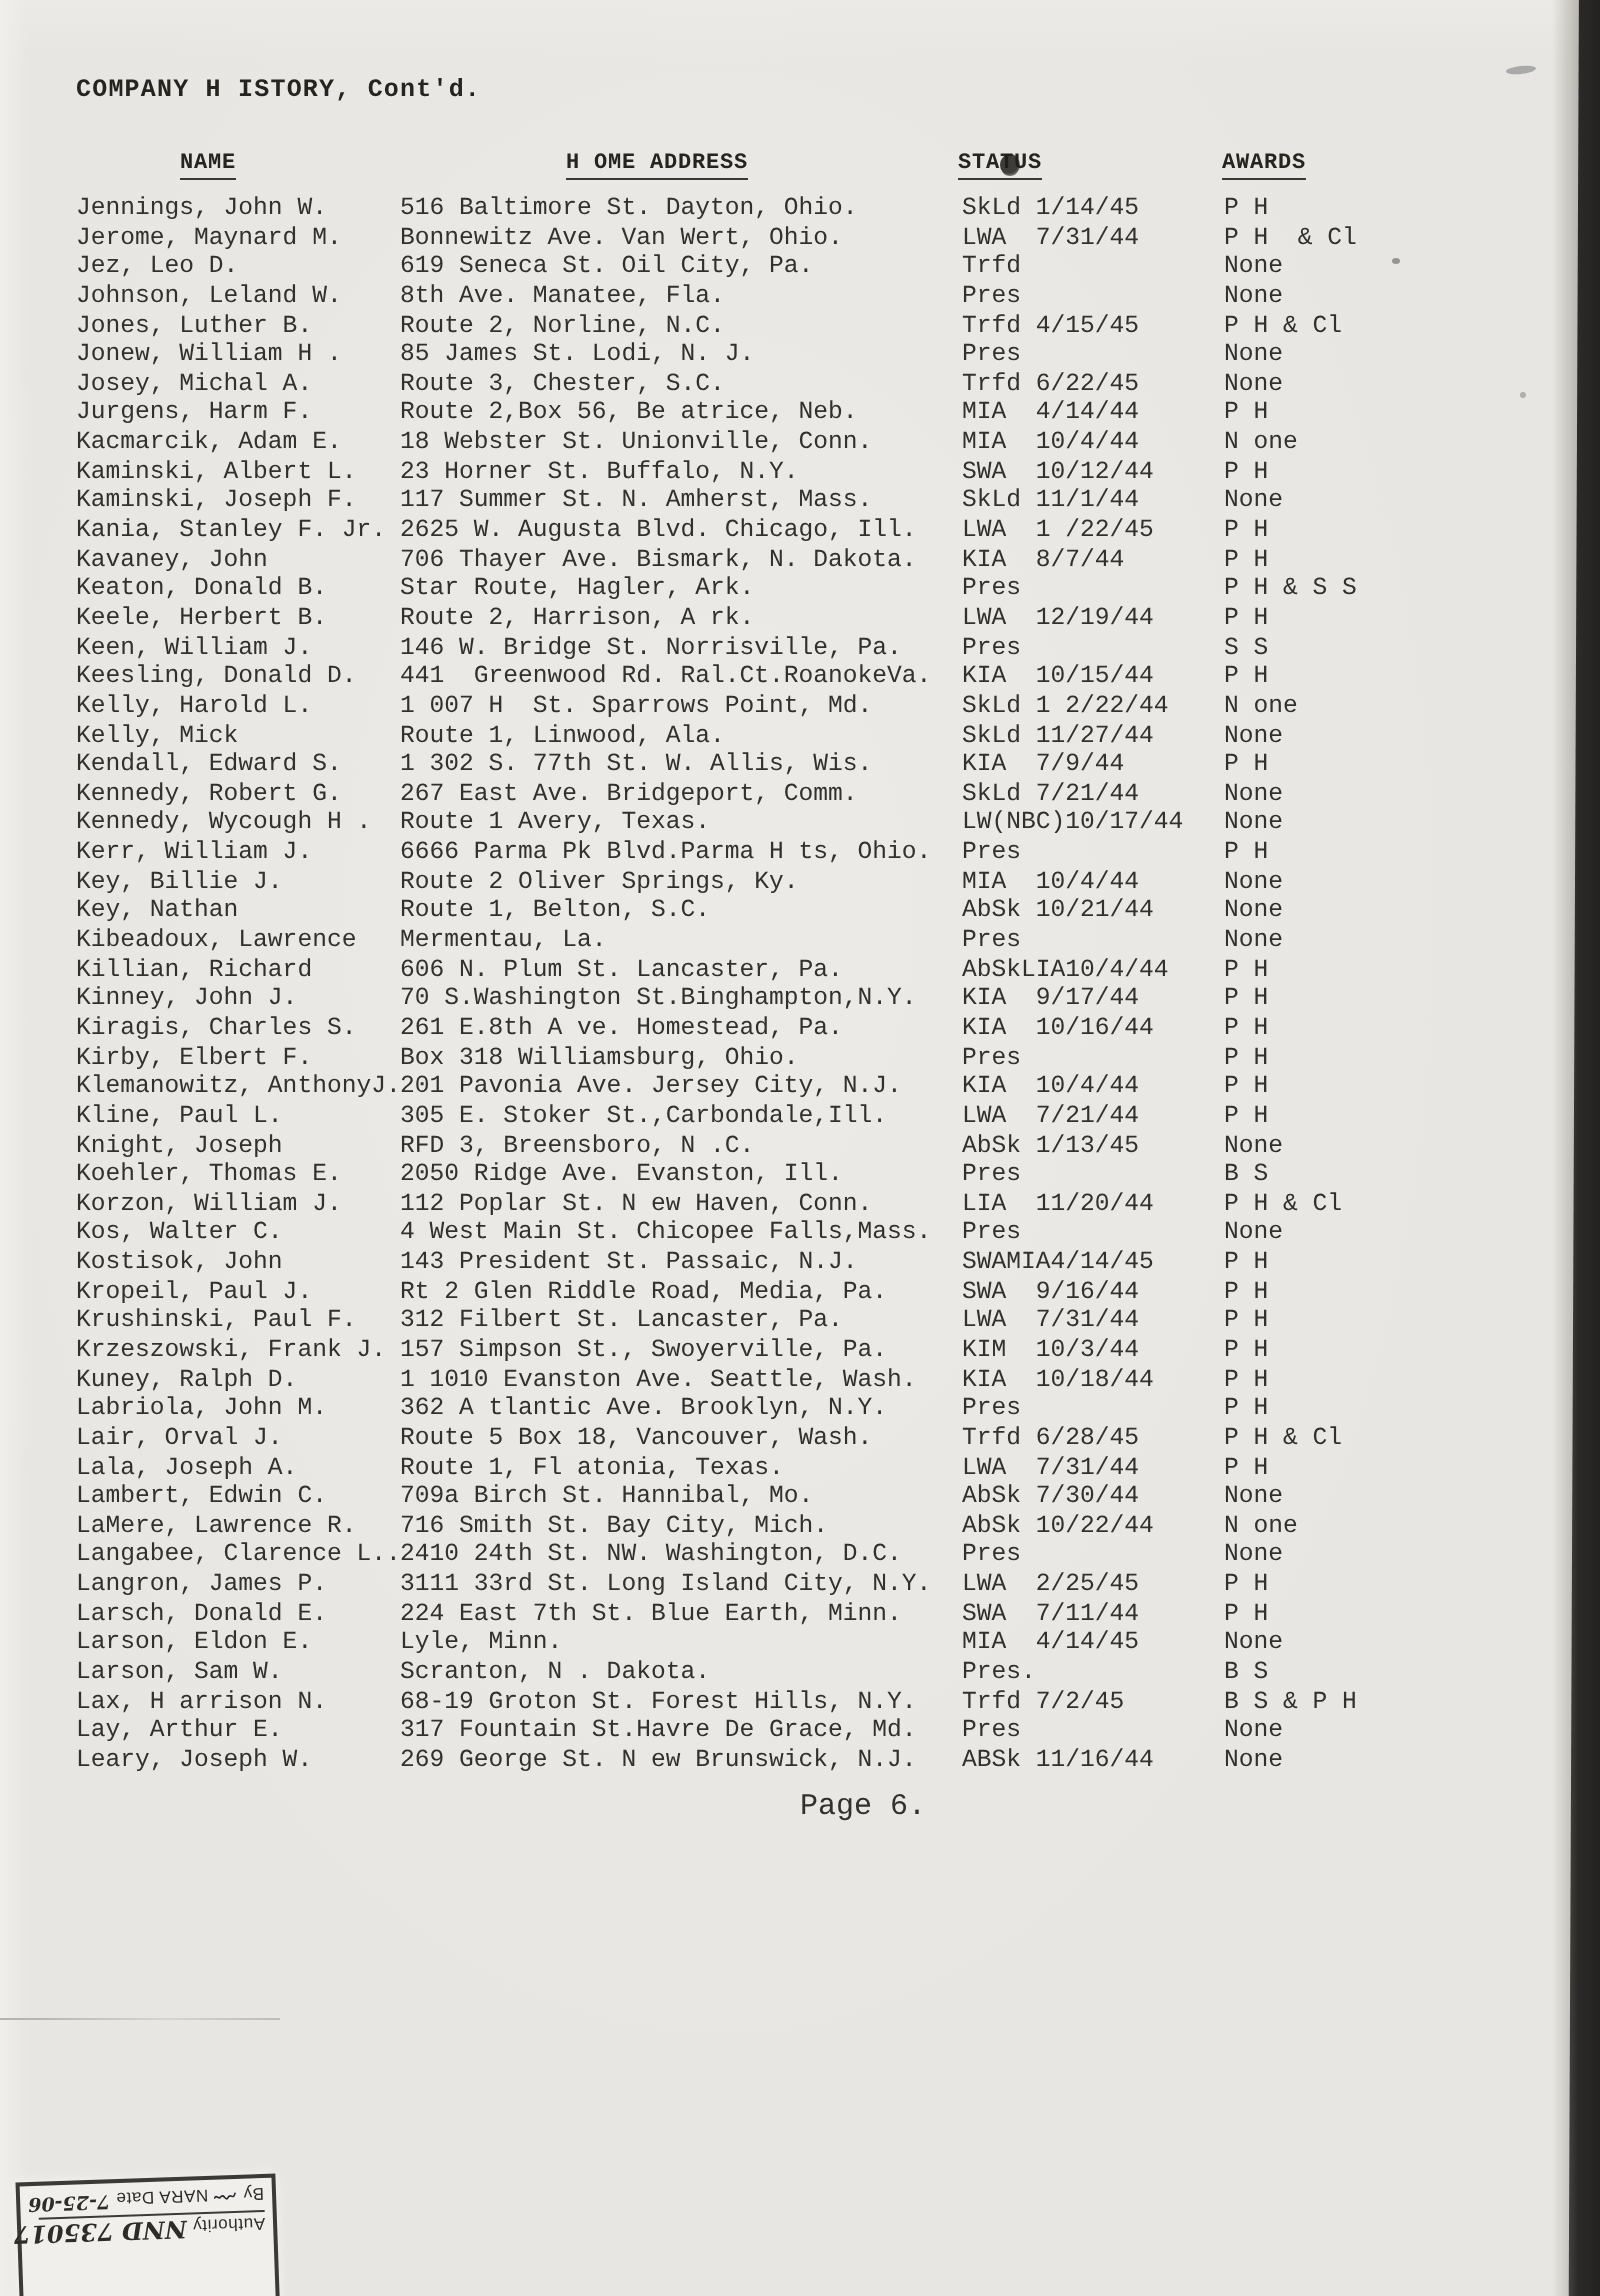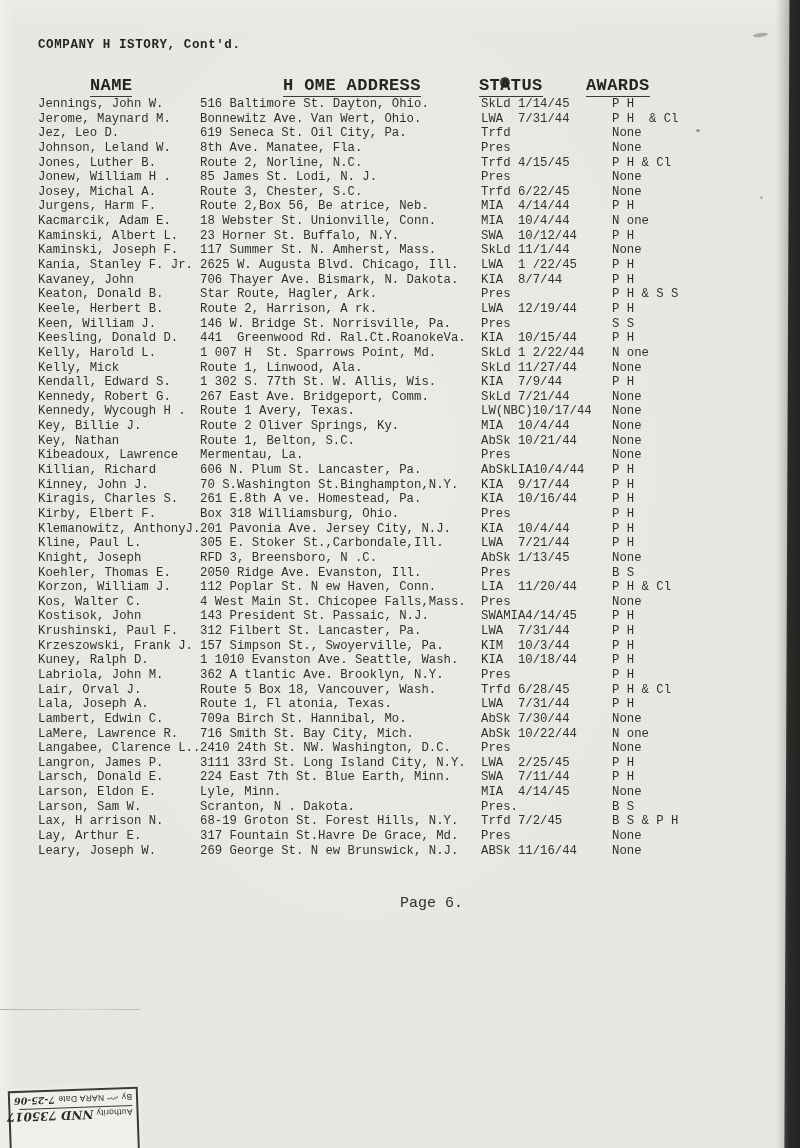--- a/index.html
+++ b/index.html
@@ -16,27 +16,27 @@
       linear-gradient(180deg, #eceae6 0px, rgba(236,234,230,0) 30px),
       radial-gradient(ellipse at 45% 40%, rgba(255,255,255,0.18), rgba(255,255,255,0) 70%);
   }
   .title{
     position:absolute;left:38px;top:38px;
     font-size:12.5px;font-weight:600;letter-spacing:0.6px;color:#26241f;
     white-space:pre;
     text-align:right;
   }
   .hdr{
-    position:absolute;top:76px;font-size:17px;font-weight:600;color:#26241f;
+    position:absolute;top:76px;font-size:11px;font-weight:600;color:#26241f;
     border-bottom:1.4px solid #3a3833;padding-bottom:1px;white-space:pre;letter-spacing:0.4px;
   }
   .hdr-name{left:90px;}
   .hdr-address{left:283px;}
   .hdr-status{left:479px;}
-  .hdr-awards{left:586px;}
+  .hdr-awards{left:611px;}
   .blot{
     position:absolute;left:500px;top:77px;width:10px;height:11px;border-radius:50%;
     background:radial-gradient(circle at 45% 45%, #1f1e1b 55%, rgba(31,30,27,0.15));
     opacity:0.85;
   }
   .rows{
     position:absolute;left:38px;top:97px;width:740px;
     font-size:12.3px;line-height:14.65px;
   }
   .row{white-space:pre;height:14.65px;}
@@ -117,34 +117,36 @@
     <div class="row"><span class="c-name">Kavaney, John</span><span class="c-address">706 Thayer Ave. Bismark, N. Dakota.</span><span class="c-status">KIA  8/7/44</span><span class="c-awards">P H</span></div>
     <div class="row"><span class="c-name">Keaton, Donald B.</span><span class="c-address">Star Route, Hagler, Ark.</span><span class="c-status">Pres</span><span class="c-awards">P H &amp; S S</span></div>
     <div class="row"><span class="c-name">Keele, Herbert B.</span><span class="c-address">Route 2, Harrison, A rk.</span><span class="c-status">LWA  12/19/44</span><span class="c-awards">P H</span></div>
     <div class="row"><span class="c-name">Keen, William J.</span><span class="c-address">146 W. Bridge St. Norrisville, Pa.</span><span class="c-status">Pres</span><span class="c-awards">S S</span></div>
     <div class="row"><span class="c-name">Keesling, Donald D.</span><span class="c-address">441  Greenwood Rd. Ral.Ct.RoanokeVa.</span><span class="c-status">KIA  10/15/44</span><span class="c-awards">P H</span></div>
     <div class="row"><span class="c-name">Kelly, Harold L.</span><span class="c-address">1 007 H  St. Sparrows Point, Md.</span><span class="c-status">SkLd 1 2/22/44</span><span class="c-awards">N one</span></div>
     <div class="row"><span class="c-name">Kelly, Mick</span><span class="c-address">Route 1, Linwood, Ala.</span><span class="c-status">SkLd 11/27/44</span><span class="c-awards">None</span></div>
     <div class="row"><span class="c-name">Kendall, Edward S.</span><span class="c-address">1 302 S. 77th St. W. Allis, Wis.</span><span class="c-status">KIA  7/9/44</span><span class="c-awards">P H</span></div>
     <div class="row"><span class="c-name">Kennedy, Robert G.</span><span class="c-address">267 East Ave. Bridgeport, Comm.</span><span class="c-status">SkLd 7/21/44</span><span class="c-awards">None</span></div>
     <div class="row"><span class="c-name">Kennedy, Wycough H .</span><span class="c-address">Route 1 Avery, Texas.</span><span class="c-status">LW(NBC)10/17/44</span><span class="c-awards">None</span></div>
+    <div class="row"><span class="c-name">Kerr, William J.</span><span class="c-address">6666 Parma Pk Blvd.Parma H ts, Ohio.</span><span class="c-status">Pres</span><span class="c-awards">P H</span></div>
     <div class="row"><span class="c-name">Key, Billie J.</span><span class="c-address">Route 2 Oliver Springs, Ky.</span><span class="c-status">MIA  10/4/44</span><span class="c-awards">None</span></div>
     <div class="row"><span class="c-name">Key, Nathan</span><span class="c-address">Route 1, Belton, S.C.</span><span class="c-status">AbSk 10/21/44</span><span class="c-awards">None</span></div>
     <div class="row"><span class="c-name">Kibeadoux, Lawrence</span><span class="c-address">Mermentau, La.</span><span class="c-status">Pres</span><span class="c-awards">None</span></div>
     <div class="row"><span class="c-name">Killian, Richard</span><span class="c-address">606 N. Plum St. Lancaster, Pa.</span><span class="c-status">AbSkLIA10/4/44</span><span class="c-awards">P H</span></div>
     <div class="row"><span class="c-name">Kinney, John J.</span><span class="c-address">70 S.Washington St.Binghampton,N.Y.</span><span class="c-status">KIA  9/17/44</span><span class="c-awards">P H</span></div>
     <div class="row"><span class="c-name">Kiragis, Charles S.</span><span class="c-address">261 E.8th A ve. Homestead, Pa.</span><span class="c-status">KIA  10/16/44</span><span class="c-awards">P H</span></div>
     <div class="row"><span class="c-name">Kirby, Elbert F.</span><span class="c-address">Box 318 Williamsburg, Ohio.</span><span class="c-status">Pres</span><span class="c-awards">P H</span></div>
     <div class="row"><span class="c-name">Klemanowitz, AnthonyJ.</span><span class="c-address">201 Pavonia Ave. Jersey City, N.J.</span><span class="c-status">KIA  10/4/44</span><span class="c-awards">P H</span></div>
     <div class="row"><span class="c-name">Kline, Paul L.</span><span class="c-address">305 E. Stoker St.,Carbondale,Ill.</span><span class="c-status">LWA  7/21/44</span><span class="c-awards">P H</span></div>
     <div class="row"><span class="c-name">Knight, Joseph</span><span class="c-address">RFD 3, Breensboro, N .C.</span><span class="c-status">AbSk 1/13/45</span><span class="c-awards">None</span></div>
     <div class="row"><span class="c-name">Koehler, Thomas E.</span><span class="c-address">2050 Ridge Ave. Evanston, Ill.</span><span class="c-status">Pres</span><span class="c-awards">B S</span></div>
     <div class="row"><span class="c-name">Korzon, William J.</span><span class="c-address">112 Poplar St. N ew Haven, Conn.</span><span class="c-status">LIA  11/20/44</span><span class="c-awards">P H &amp; Cl</span></div>
     <div class="row"><span class="c-name">Kos, Walter C.</span><span class="c-address">4 West Main St. Chicopee Falls,Mass.</span><span class="c-status">Pres</span><span class="c-awards">None</span></div>
     <div class="row"><span class="c-name">Kostisok, John</span><span class="c-address">143 President St. Passaic, N.J.</span><span class="c-status">SWAMIA4/14/45</span><span class="c-awards">P H</span></div>
+    <div class="row"><span class="c-name">Kropeil, Paul J.</span><span class="c-address">Rt 2 Glen Riddle Road, Media, Pa.</span><span class="c-status">SWA  9/16/44</span><span class="c-awards">P H</span></div>
     <div class="row"><span class="c-name">Krushinski, Paul F.</span><span class="c-address">312 Filbert St. Lancaster, Pa.</span><span class="c-status">LWA  7/31/44</span><span class="c-awards">P H</span></div>
     <div class="row"><span class="c-name">Krzeszowski, Frank J.</span><span class="c-address">157 Simpson St., Swoyerville, Pa.</span><span class="c-status">KIM  10/3/44</span><span class="c-awards">P H</span></div>
     <div class="row"><span class="c-name">Kuney, Ralph D.</span><span class="c-address">1 1010 Evanston Ave. Seattle, Wash.</span><span class="c-status">KIA  10/18/44</span><span class="c-awards">P H</span></div>
     <div class="row"><span class="c-name">Labriola, John M.</span><span class="c-address">362 A tlantic Ave. Brooklyn, N.Y.</span><span class="c-status">Pres</span><span class="c-awards">P H</span></div>
     <div class="row"><span class="c-name">Lair, Orval J.</span><span class="c-address">Route 5 Box 18, Vancouver, Wash.</span><span class="c-status">Trfd 6/28/45</span><span class="c-awards">P H &amp; Cl</span></div>
     <div class="row"><span class="c-name">Lala, Joseph A.</span><span class="c-address">Route 1, Fl atonia, Texas.</span><span class="c-status">LWA  7/31/44</span><span class="c-awards">P H</span></div>
     <div class="row"><span class="c-name">Lambert, Edwin C.</span><span class="c-address">709a Birch St. Hannibal, Mo.</span><span class="c-status">AbSk 7/30/44</span><span class="c-awards">None</span></div>
     <div class="row"><span class="c-name">LaMere, Lawrence R.</span><span class="c-address">716 Smith St. Bay City, Mich.</span><span class="c-status">AbSk 10/22/44</span><span class="c-awards">N one</span></div>
     <div class="row"><span class="c-name">Langabee, Clarence L..</span><span class="c-address">2410 24th St. NW. Washington, D.C.</span><span class="c-status">Pres</span><span class="c-awards">None</span></div>
     <div class="row"><span class="c-name">Langron, James P.</span><span class="c-address">3111 33rd St. Long Island City, N.Y.</span><span class="c-status">LWA  2/25/45</span><span class="c-awards">P H</span></div>

